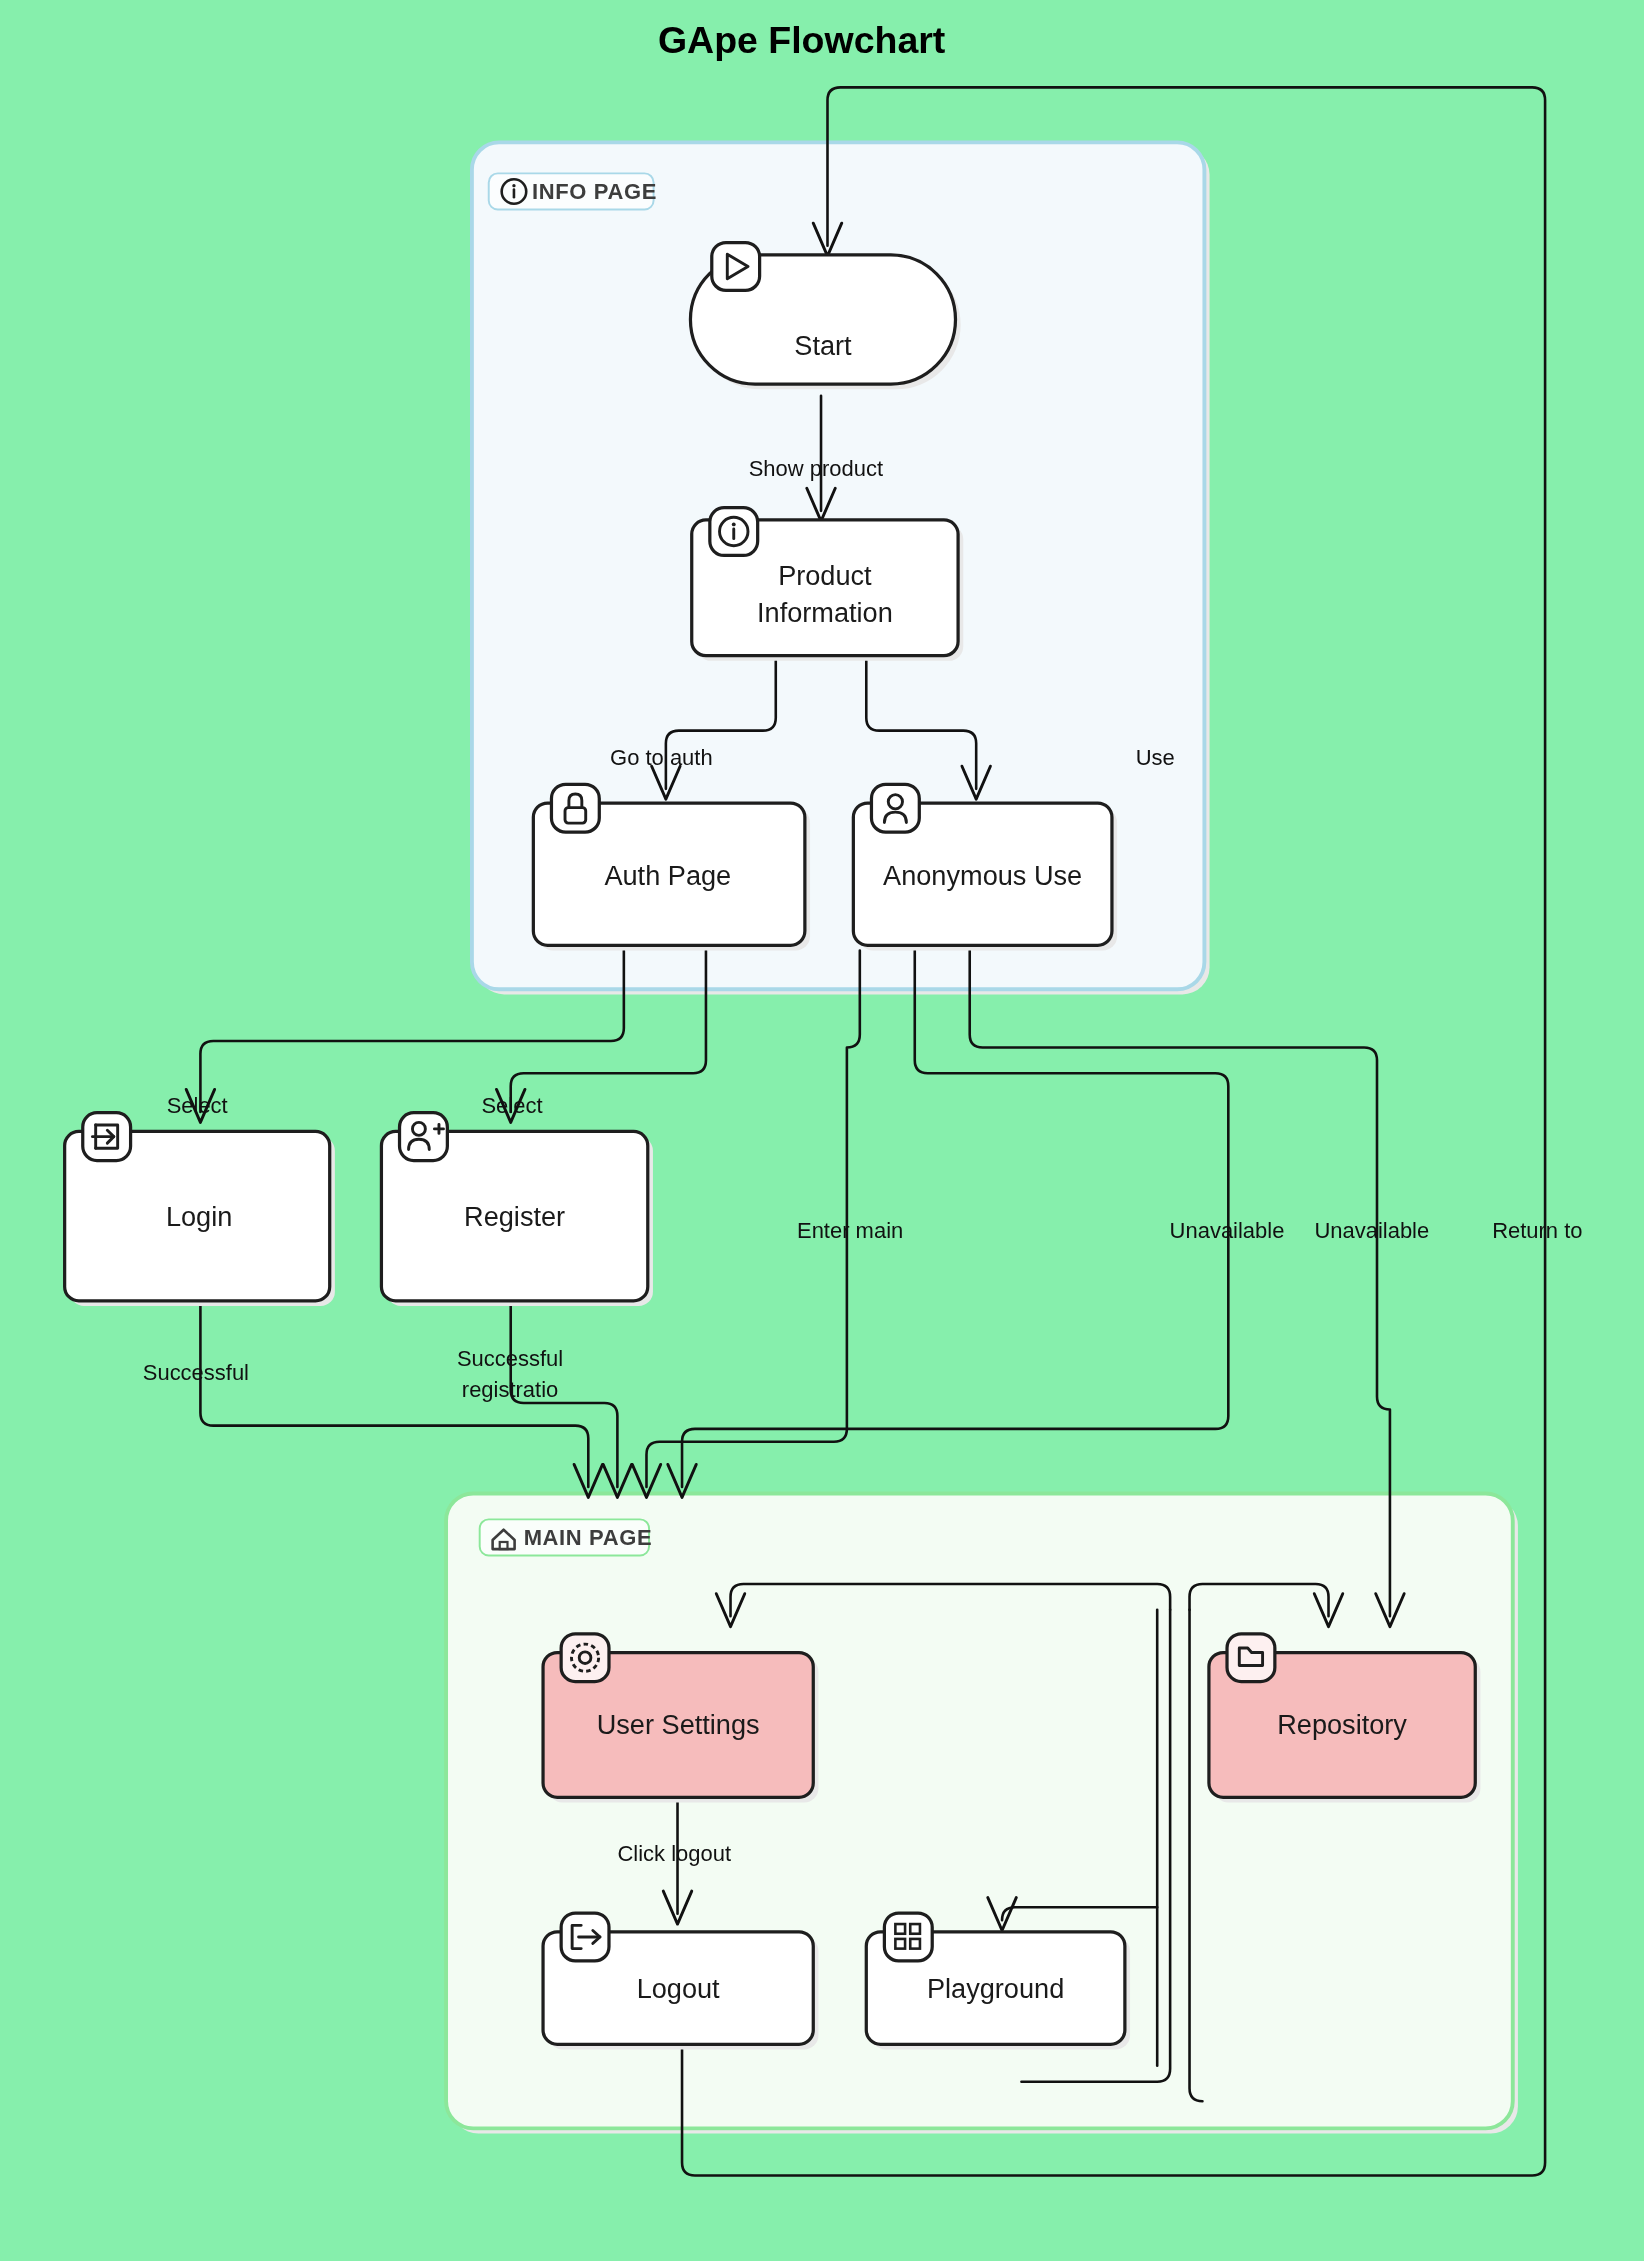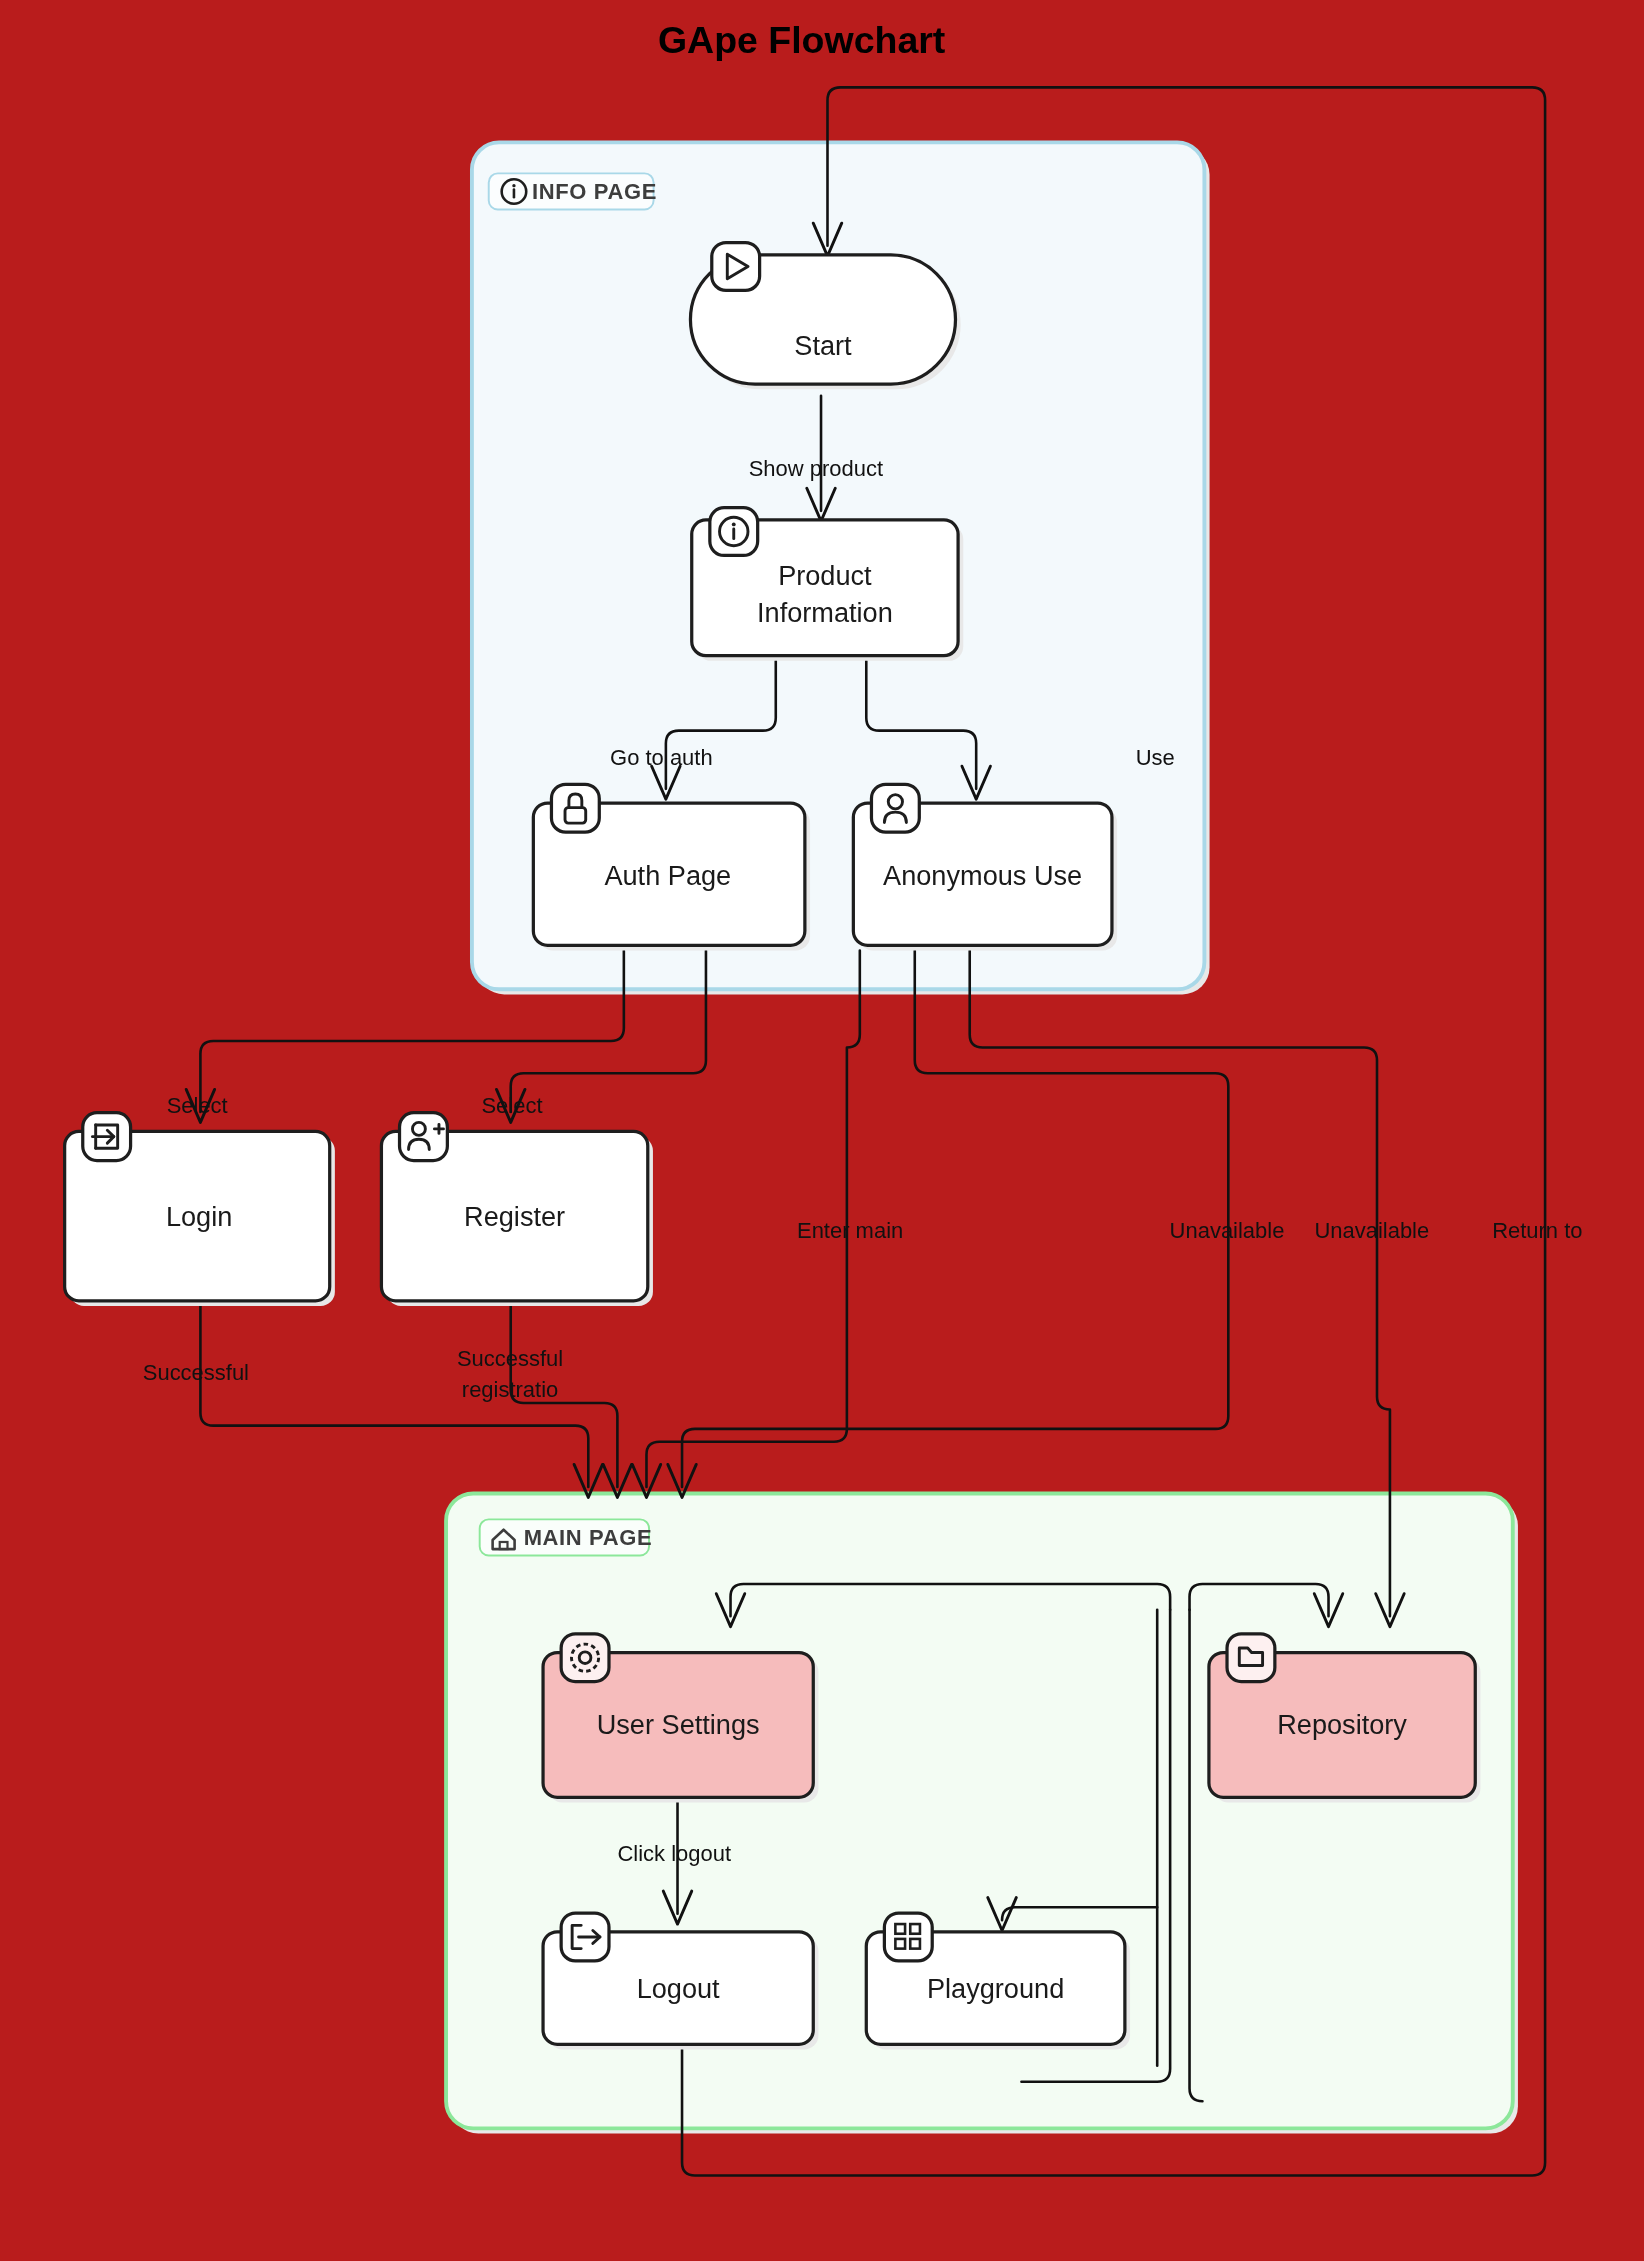--- a/index.html
+++ b/index.html
@@ -11,21 +11,21 @@
     font-family: "Liberation Sans", sans-serif;
     width: 1644px;
     height: 2261px;
     position: relative;
     overflow: hidden;
   }
   #root {
     position: relative;
     width: 1644px;
     height: 2261px;
-    background: #b91c1c;
+    background: #86efac;
   }
   svg#canvas {
     position: absolute;
     left: 0;
     top: 0;
     width: 1644px;
     height: 2261px;
     display: block;
   }
   .chart-title {

